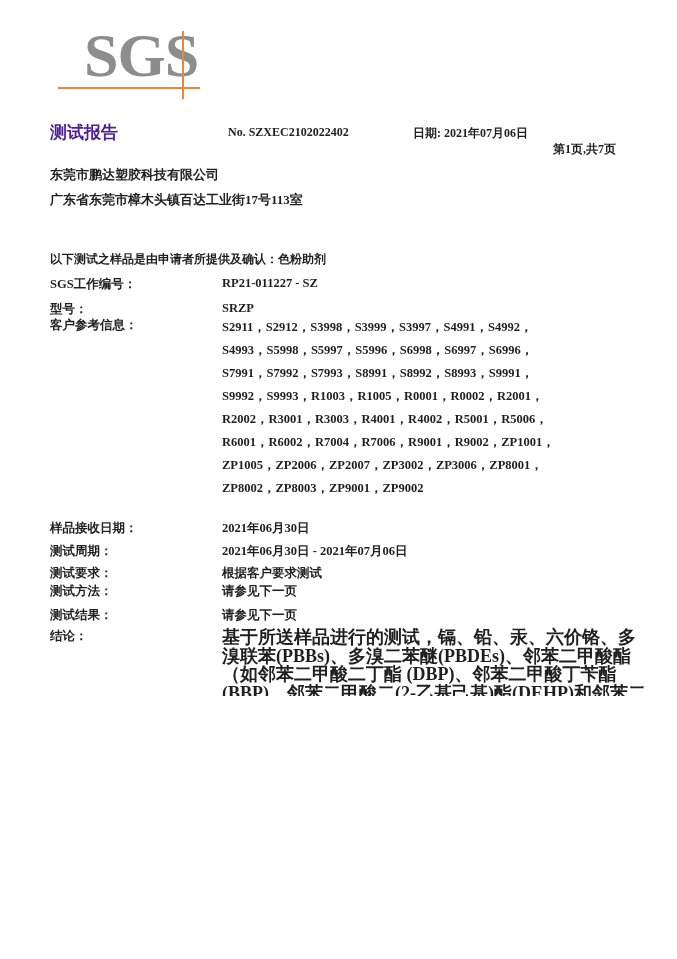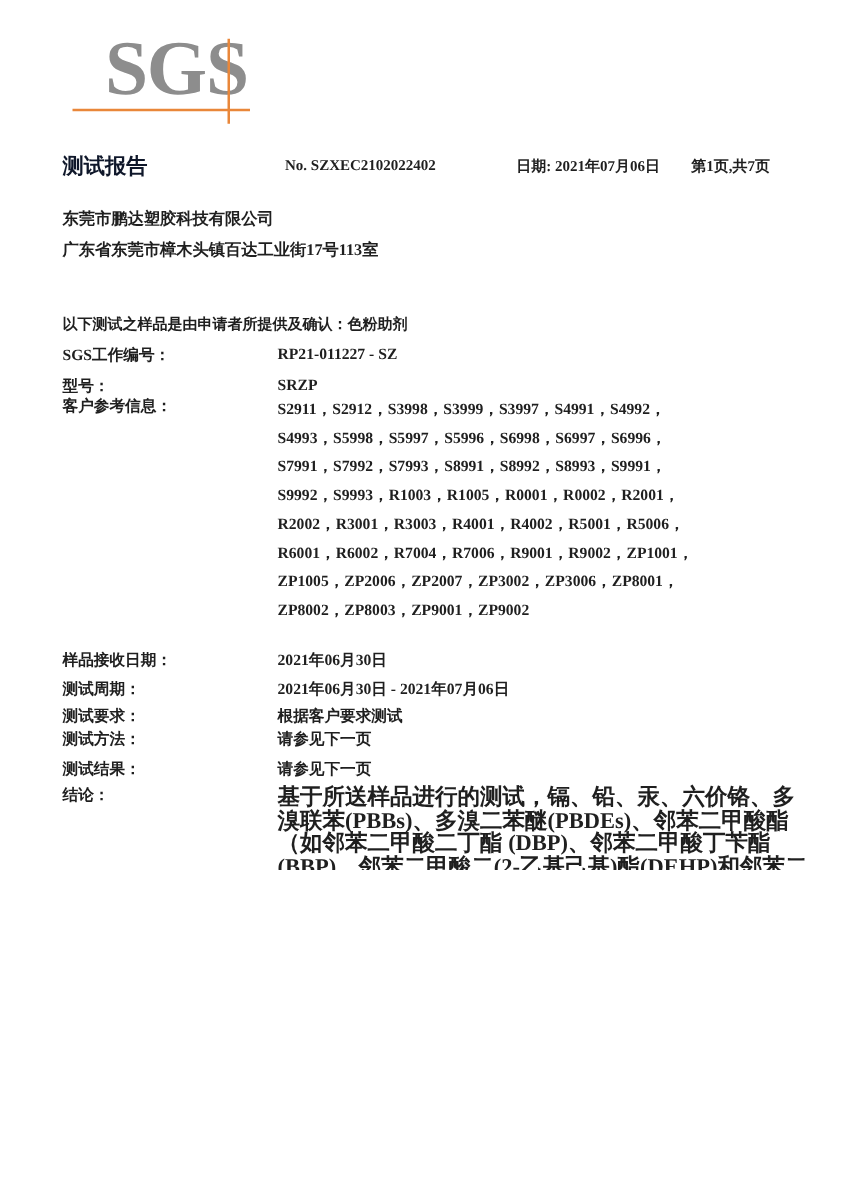--- a/index.html
+++ b/index.html
@@ -6,24 +6,24 @@
   html,body { width:677px; background:#ffffff; }
   body { font-family:"Liberation Sans","DejaVu Sans",sans-serif; color:#1f1f1f; }
   .page { position:relative; width:677px; height:696px; background:#fff; overflow:hidden;font-family:Liberation Serif, serif; }
 
   
   .logo-text { position:absolute; left:84px; top:24px; font-size:62px; line-height:62px;
                font-weight:bold; color:#8d8d8d; letter-spacing:-1px; }
   .logo-hline { position:absolute; left:58px; top:87px; width:142px; height:2px; background:#e9873a; }
   .logo-vline { position:absolute; left:182px; top:31px; width:2px; height:68px; background:#e9873a; }
 
-  .report-title { position:absolute; left:50px; top:121px; font-size:17px; font-weight:bold; color:#0f172a; }
+  .report-title { position:absolute; left:50px; top:121px; font-size:17px; font-weight:bold; color:#4c1d95; }
   .report-no   { position:absolute; left:228px; top:125px; font-size:12px; font-weight:bold; }
   .report-date { position:absolute; left:413px; top:125px; font-size:12px; font-weight:bold;text-align:center; }
-  .report-page { position:absolute; left:553px; top:125px; font-size:12px; font-weight:bold; }
+  .report-page { position:absolute; left:553px; top:141px; font-size:12px; font-weight:bold; }
 
   .company-name { position:absolute; left:50px; top:166px; font-size:13px; font-weight:bold; }
   .company-addr { position:absolute; left:50px; top:191px; font-size:13px; font-weight:bold; }
 
   .intro { position:absolute; left:50px; top:251px; font-size:12px; font-weight:bold; }
 
   .flabel { position:absolute; left:50px; font-size:12.5px; font-weight:bold; color:#1f1f1f; }
   .fvalue { position:absolute; left:222px; font-size:12.5px; font-weight:bold; color:#1f1f1f; }
   .ref-lines { position:absolute; left:222px; top:316px; font-size:12.5px; font-weight:bold; line-height:23px; }
   .conclusion { position:absolute; left:222px; top:628px; width:428px; font-size:18px;

